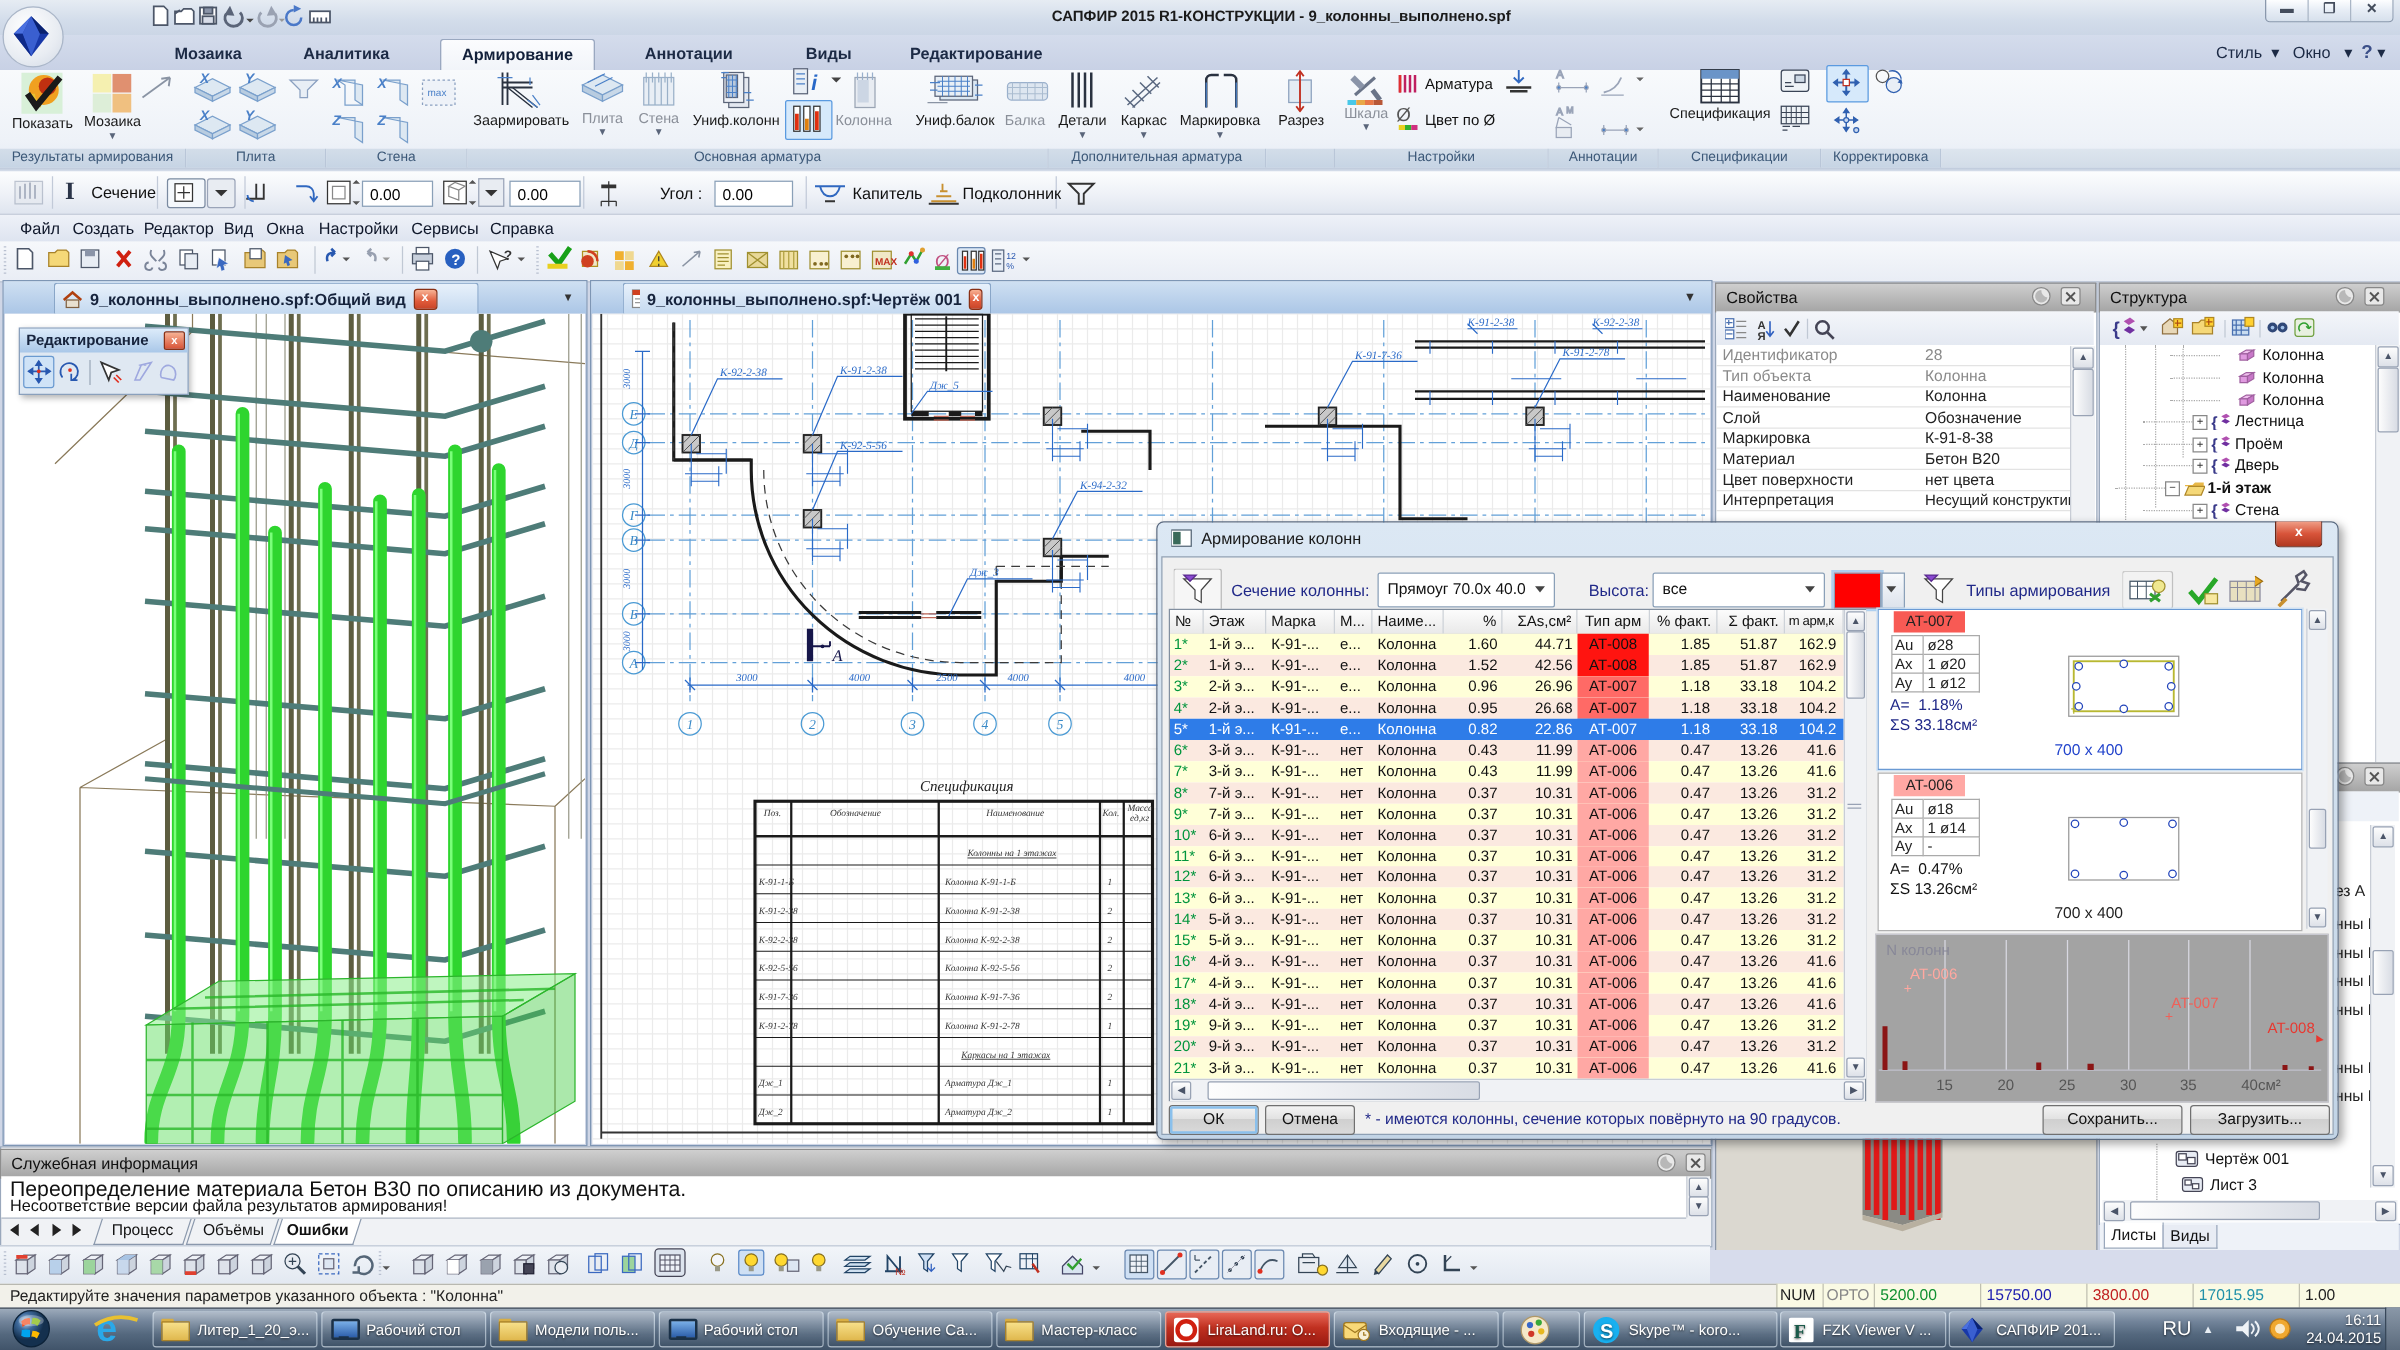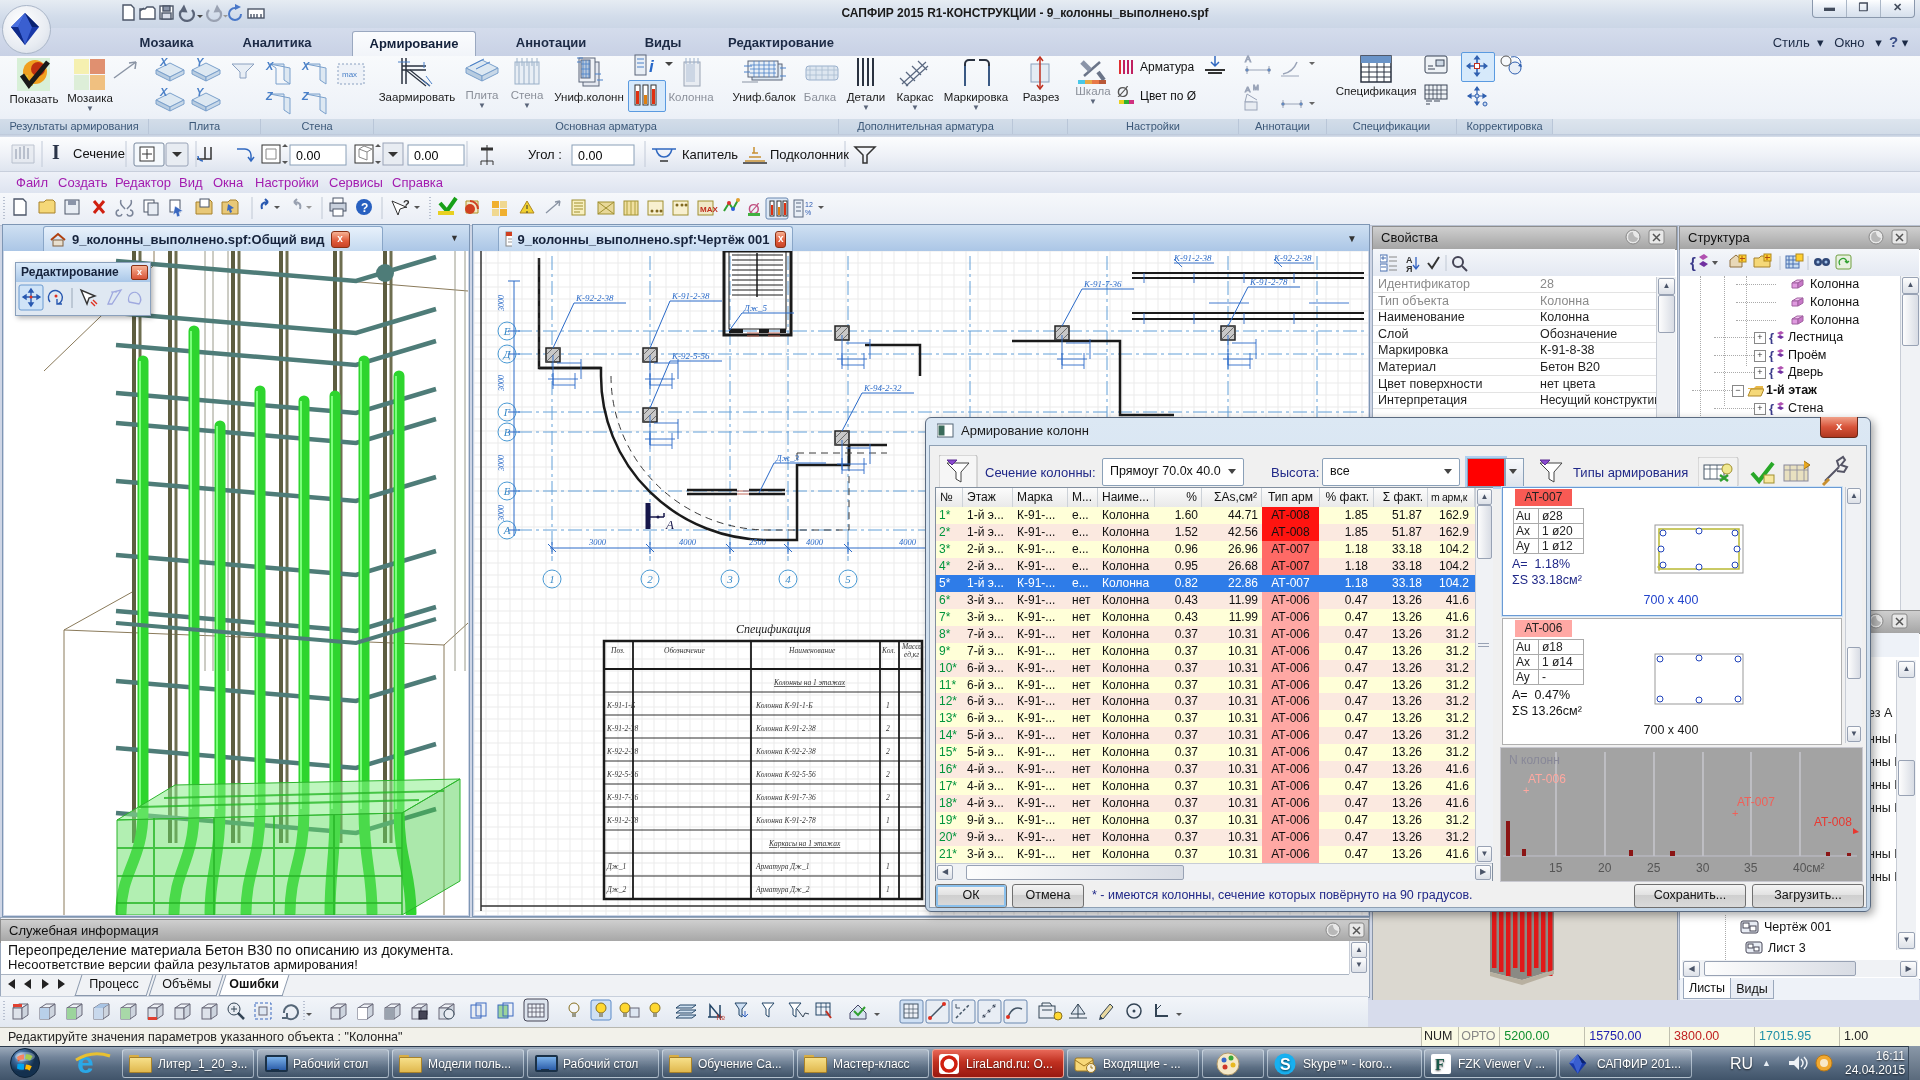--- a/index.html
+++ b/index.html
@@ -22,21 +22,21 @@
 #ribbon{left:0;top:56px;width:1920px;height:80px;background:linear-gradient(#f8fafc,#eef2f8 70%,#e4eaf4)}
 .rglabel{position:absolute;top:119px;height:15px;background:linear-gradient(#d3dde9,#c6d4e4);font-size:11px;color:#3c5878;text-align:center;line-height:15px;border-right:1px solid #b9c6d8}
 #ribbonedge{left:0;top:134px;width:1920px;height:3px;background:linear-gradient(#bac6d8,#d8e0ec)}
 .bigbtn{position:absolute;font-size:11.5px;color:#1a1a1a;text-align:center}
 .bigbtn .lbl{margin-top:1px}
 .gray{color:#8a8f99}
 .dda{color:#5a657a;font-size:8px}
 
 #toolbar2{left:0;top:137px;width:1920px;height:34px;background:linear-gradient(#fcfdfe,#eef1f7 55%,#dfe5ef);border-bottom:1px solid #c8cfdc}
 #menubar{left:0;top:172px;width:1920px;height:21px;background:linear-gradient(#eef1f8,#dee4f0)}
-.mitem{position:absolute;top:175px;font-size:13px;color:#a21caf}
+.mitem{position:absolute;top:175px;font-size:13px;color:#0f172a}
 #icontb{left:0;top:193px;width:1920px;height:32px;background:linear-gradient(#f6f8fb,#e9edf5);border-bottom:1px solid #b9c2d2}
 
 .mdiwin{position:absolute;border:1px solid #7e96b4}
 .wtabbar{position:absolute;left:0;top:0;right:0;height:26px;background:linear-gradient(#cfe0f2,#abc6e6)}
 .wtab{position:absolute;top:1px;height:25px;white-space:nowrap;box-sizing:border-box;background:linear-gradient(#e8f1fb,#c4d9f0);border:1px solid #89a6c8;border-bottom:none;border-radius:3px 3px 0 0;display:flex;align-items:center;font-size:13px;font-weight:bold;color:#16233c;padding:0 6px;gap:6px}
 .wclose{width:17px;height:15px;background:linear-gradient(#f7b294,#e05a3a 60%,#c84428);border:1px solid #8a3014;border-radius:3px;color:#fff;font-size:10px;font-weight:bold;text-align:center;line-height:14px}
 .wbody{position:absolute;left:1px;top:26px;right:1px;bottom:1px;background:#fff}
 
 .phead{position:absolute;height:22px;background:linear-gradient(#cfcfcf,#a5a5a5);font-size:13px;color:#111;line-height:22px;padding-left:8px;border:1px solid #8e8e8e}
 .prow{position:absolute;font-size:12.5px;line-height:16px;white-space:nowrap}
@@ -1123,21 +1123,21 @@
 <circle cx="8" cy="8" r="7" fill="#e8e8e8" stroke="#888"></circle>
       <path d="M8 3 a5 5 0 1 0 5 6 a6 6 0 0 1-5-6" fill="#b8b8b8"></path>
 <rect x="24" y="1" width="15" height="14" rx="2" fill="#e8e8e8" stroke="#888"></rect>
       <path d="M28 5 l7 7 m0-7 l-7 7" stroke="#555" stroke-width="1.5"></path>
 </svg>
 <div class="abs" style="left:1px;top:941px;width:1348px;height:33px;background:#fff;border-bottom:1px solid #aab4c2"></div>
 <div class="sbv" style="left:1349px;top:941px;width:18px;height:33px">
       <div class="sbbtn" style="left:1px;top:1px;width:14px;height:14px;line-height:13px">▲</div>
       <div class="sbbtn" style="left:1px;bottom:1px;width:14px;height:14px;line-height:13px">▼</div>
     </div>
-<div class="abs" style="left:8px;top:942px;font-size:14px;color:#111">Переопределение материала Бетон В30 по описанию из документа.</div>
+<div class="abs" style="left:8px;top:942px;font-size:17px;color:#111">Переопределение материала Бетон В30 по описанию из документа.</div>
 <div class="abs" style="left:8px;top:957px;font-size:13px;color:#111">Несоответствие версии файла результатов армирования!</div>
 <svg class="abs" style="left:4px;top:977px" width="75" height="16" fill="#222">
 <path d="M2 2 v10 M4 7 l7-5 v10z"></path>
       <path d="M20 7 l7-5 v10z"></path>
       <path d="M38 2 l7 5-7 5z"></path>
       <path d="M54 2 l7 5-7 5z M63 2 v10"></path>
 </svg>
 <div class="abs" style="left:78px;top:975px;width:70px;height:20px;background:#f0f2f5;border:1px solid #8a98ac;border-top:none;transform:skewX(-18deg);font-size:12.5px;text-align:center;line-height:19px"><span style="display:inline-block;transform:skewX(18deg)">Процесс</span></div>
 <div class="abs" style="left:152px;top:975px;width:66px;height:20px;background:#f0f2f5;border:1px solid #8a98ac;border-top:none;transform:skewX(-18deg);font-size:12.5px;text-align:center;line-height:19px"><span style="display:inline-block;transform:skewX(18deg)">Объёмы</span></div>
 <div class="abs" style="left:222px;top:975px;width:62px;height:20px;background:#fff;border:1px solid #8a98ac;border-top:none;transform:skewX(-18deg);font-size:12.5px;font-weight:bold;text-align:center;line-height:19px"><span style="display:inline-block;transform:skewX(18deg)">Ошибки</span></div>

